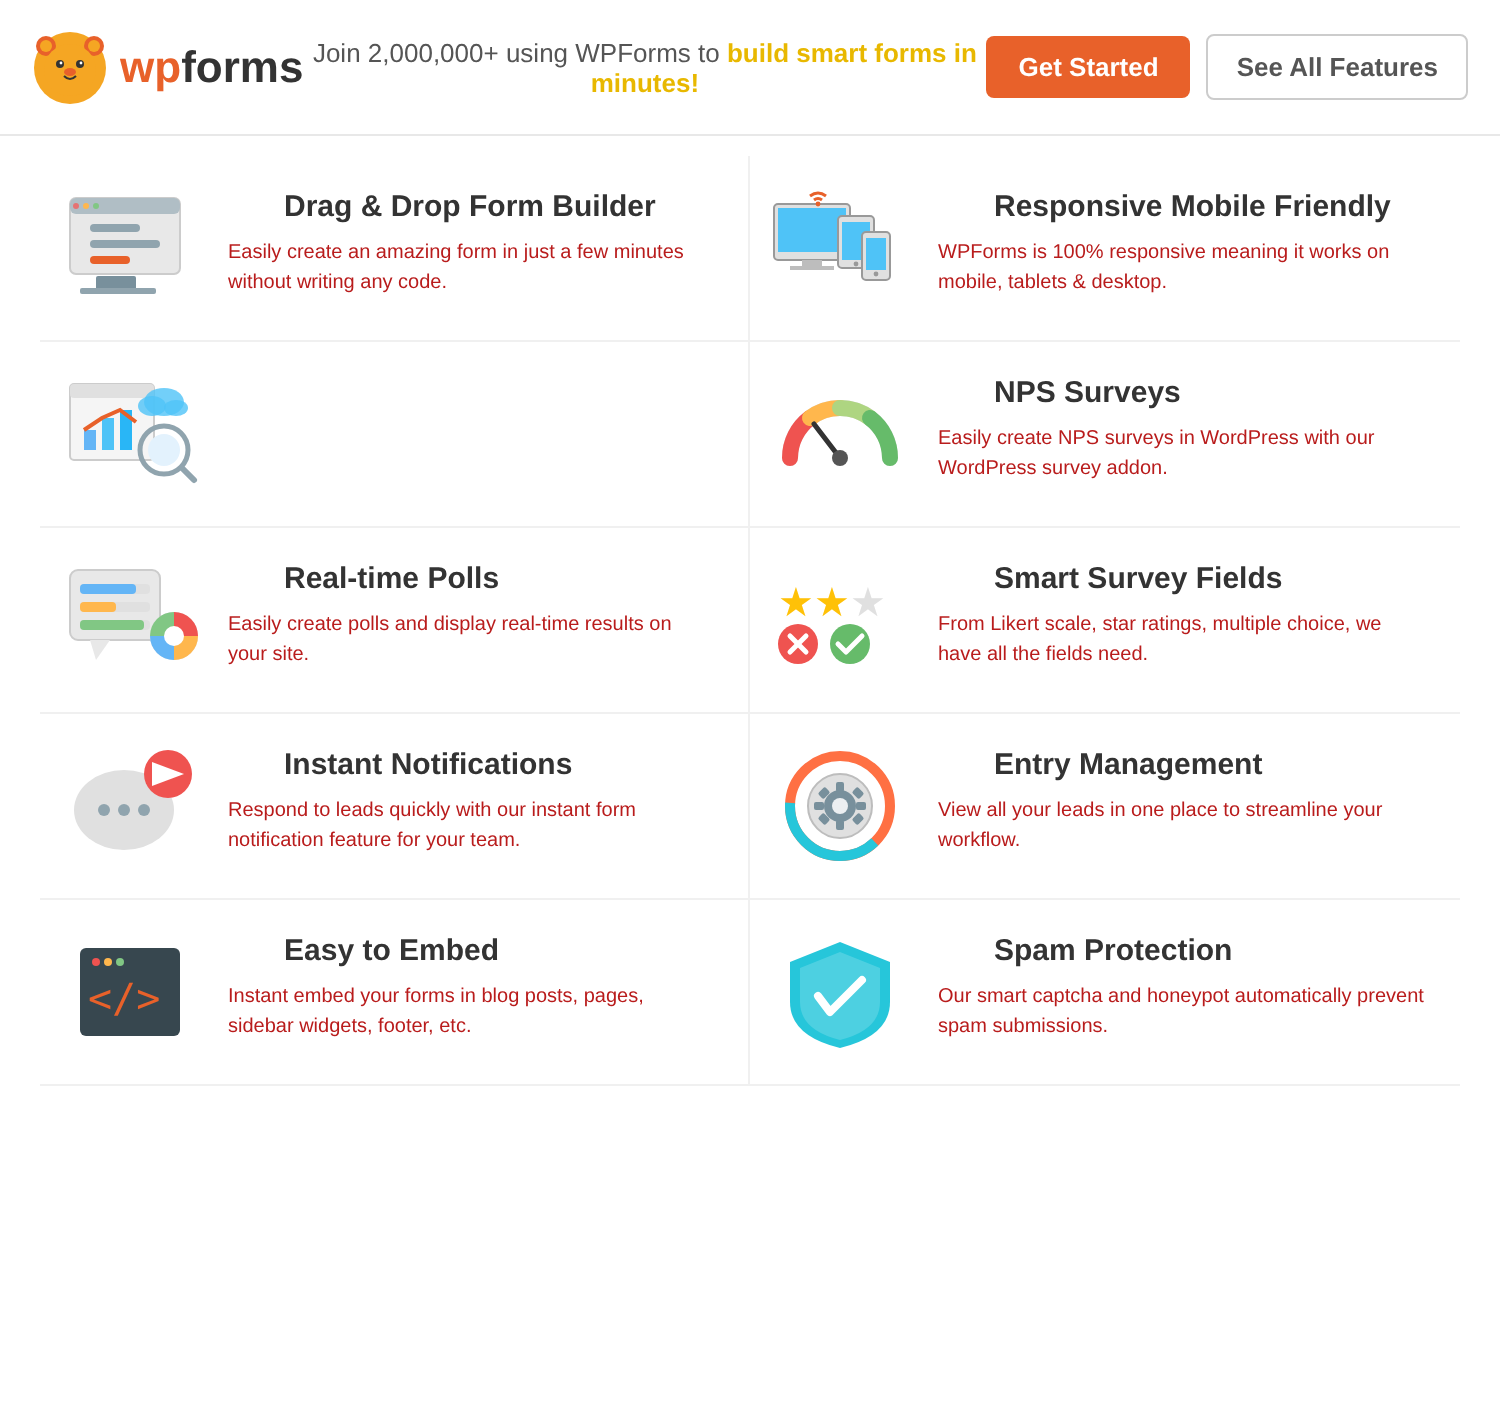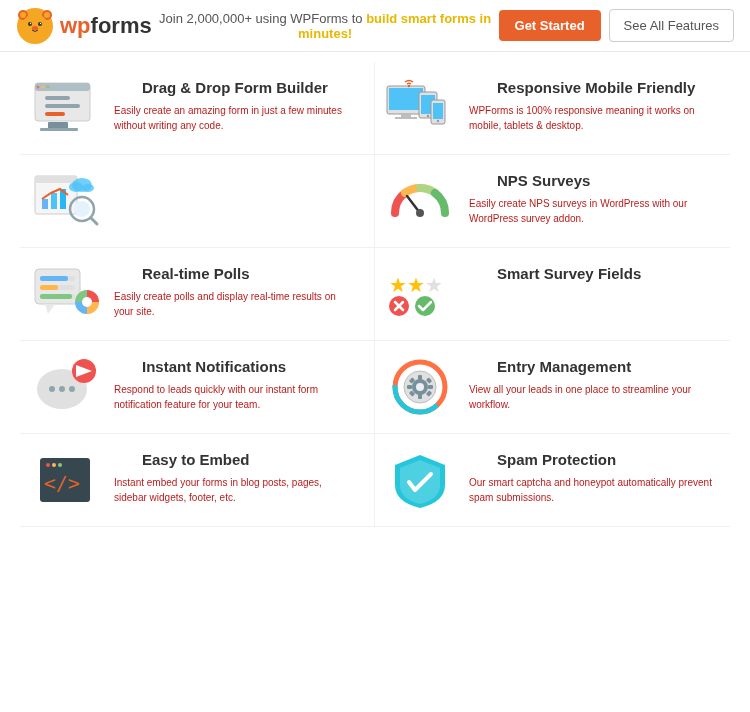--- a/index.html
+++ b/index.html
@@ -12,21 +12,21 @@
       font-size: 13px;
     }
 
     
     .header {
       display: flex;
       align-items: center;
       padding: 8px 16px;
       border-bottom: 1px solid #e8e8e8;
       background: #fff;
-      height: 52px;
+      height: 68px;
     }
     .logo-area {
       display: flex;
       align-items: center;
       gap: 6px;
       flex-shrink: 0;
     }
     .logo-bear {
       width: 38px;
       height: 38px;
@@ -58,21 +58,21 @@
       white-space: nowrap;
       text-align: right;
     }
     .btn-see-all {
       background: #fff;
       color: #555;
       border: 1px solid #ccc;
       padding: 8px 14px;
       border-radius: 4px;
       font-size: 13px;
-      font-weight: 400;
+      font-weight: 700;
       cursor: pointer;
       white-space: nowrap;
     }
 
     
     .features-container {
       padding: 10px 20px 20px 20px;
     }
     .features-grid {
       display: grid;
@@ -281,20 +281,21 @@
         <circle cx="14" cy="42" r="10" fill="#ef5350"></circle>
         <line x1="10" y1="38" x2="18" y2="46" stroke="#fff" stroke-width="2.5" stroke-linecap="round"></line>
         <line x1="18" y1="38" x2="10" y2="46" stroke="#fff" stroke-width="2.5" stroke-linecap="round"></line>
 
         <circle cx="40" cy="42" r="10" fill="#66bb6a"></circle>
         <polyline points="34,42 38,46 46,38" stroke="#fff" stroke-width="2.5" fill="none" stroke-linecap="round" stroke-linejoin="round"></polyline>
       </svg>
     </div>
     <div class="feature-text">
       <div class="feature-title">Smart Survey Fields</div>
+      <div class="feature-desc">From Likert scale, star ratings, multiple choice, we have all the fields need.</div>
     </div>
   </div>
       <div class="feature-item">
     <div class="feature-icon-wrap">
       <svg viewBox="0 0 70 60" xmlns="http://www.w3.org/2000/svg">
 
         <ellipse cx="32" cy="32" rx="25" ry="20" fill="#e0e0e0"></ellipse>
         <polygon points="20,48 32,52 28,42" fill="#e0e0e0"></polygon>
 
         <circle cx="22" cy="32" r="3" fill="#90a4ae"></circle>

